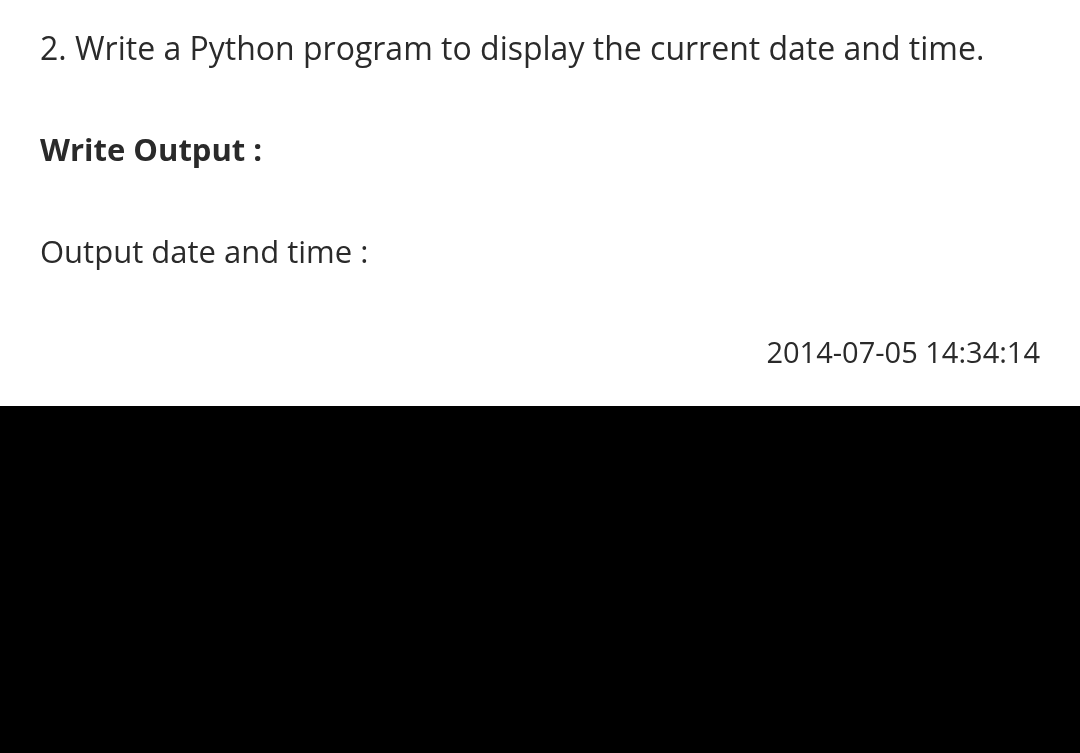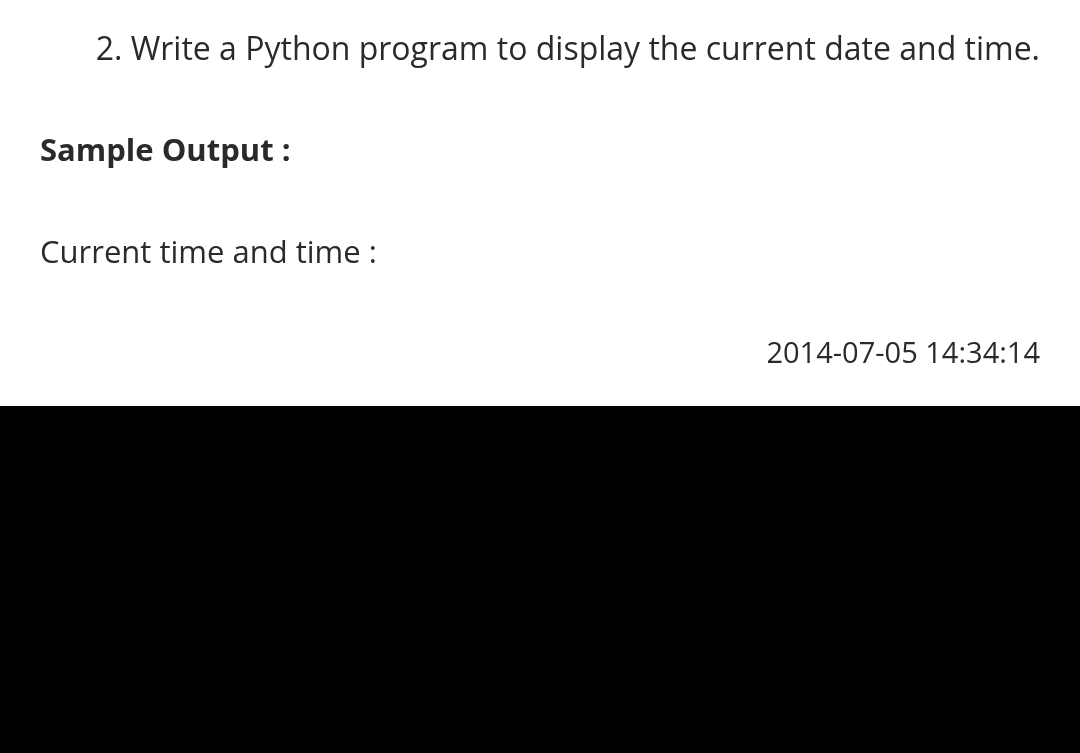--- a/index.html
+++ b/index.html
@@ -19,21 +19,20 @@
       width: 100%;
       height: 406px;
       padding: 24px 40px 40px 40px;
     }
     .question-text {
       font-size: 32px;
       font-weight: 400;
       color: #2a2a2a;
       line-height: 1.5;
       margin-bottom: 56px;
-      text-align: right;
     }
     .sample-output-label {
       font-size: 31px;
       font-weight: 700;
       color: #2a2a2a;
       margin-bottom: 60px;
     }
     .output-header {
       font-size: 31px;
       font-weight: 400;
@@ -45,16 +44,16 @@
       font-weight: 400;
       color: #2a2a2a;
       text-align: right;
     }
   </style>
 </head>
 <body>
 
 <div class="content-area">
   <p class="question-text">2. Write a Python program to display the current date and time.</p>
-  <p class="sample-output-label">Sample Output :</p>
-  <p class="output-header">Current time and time :</p>
+  <p class="sample-output-label">Write Output :</p>
+  <p class="output-header">Output date and time :</p>
   <p class="output-value">2014-07-05 14:34:14</p>
 </div>
 
 </body></html>

